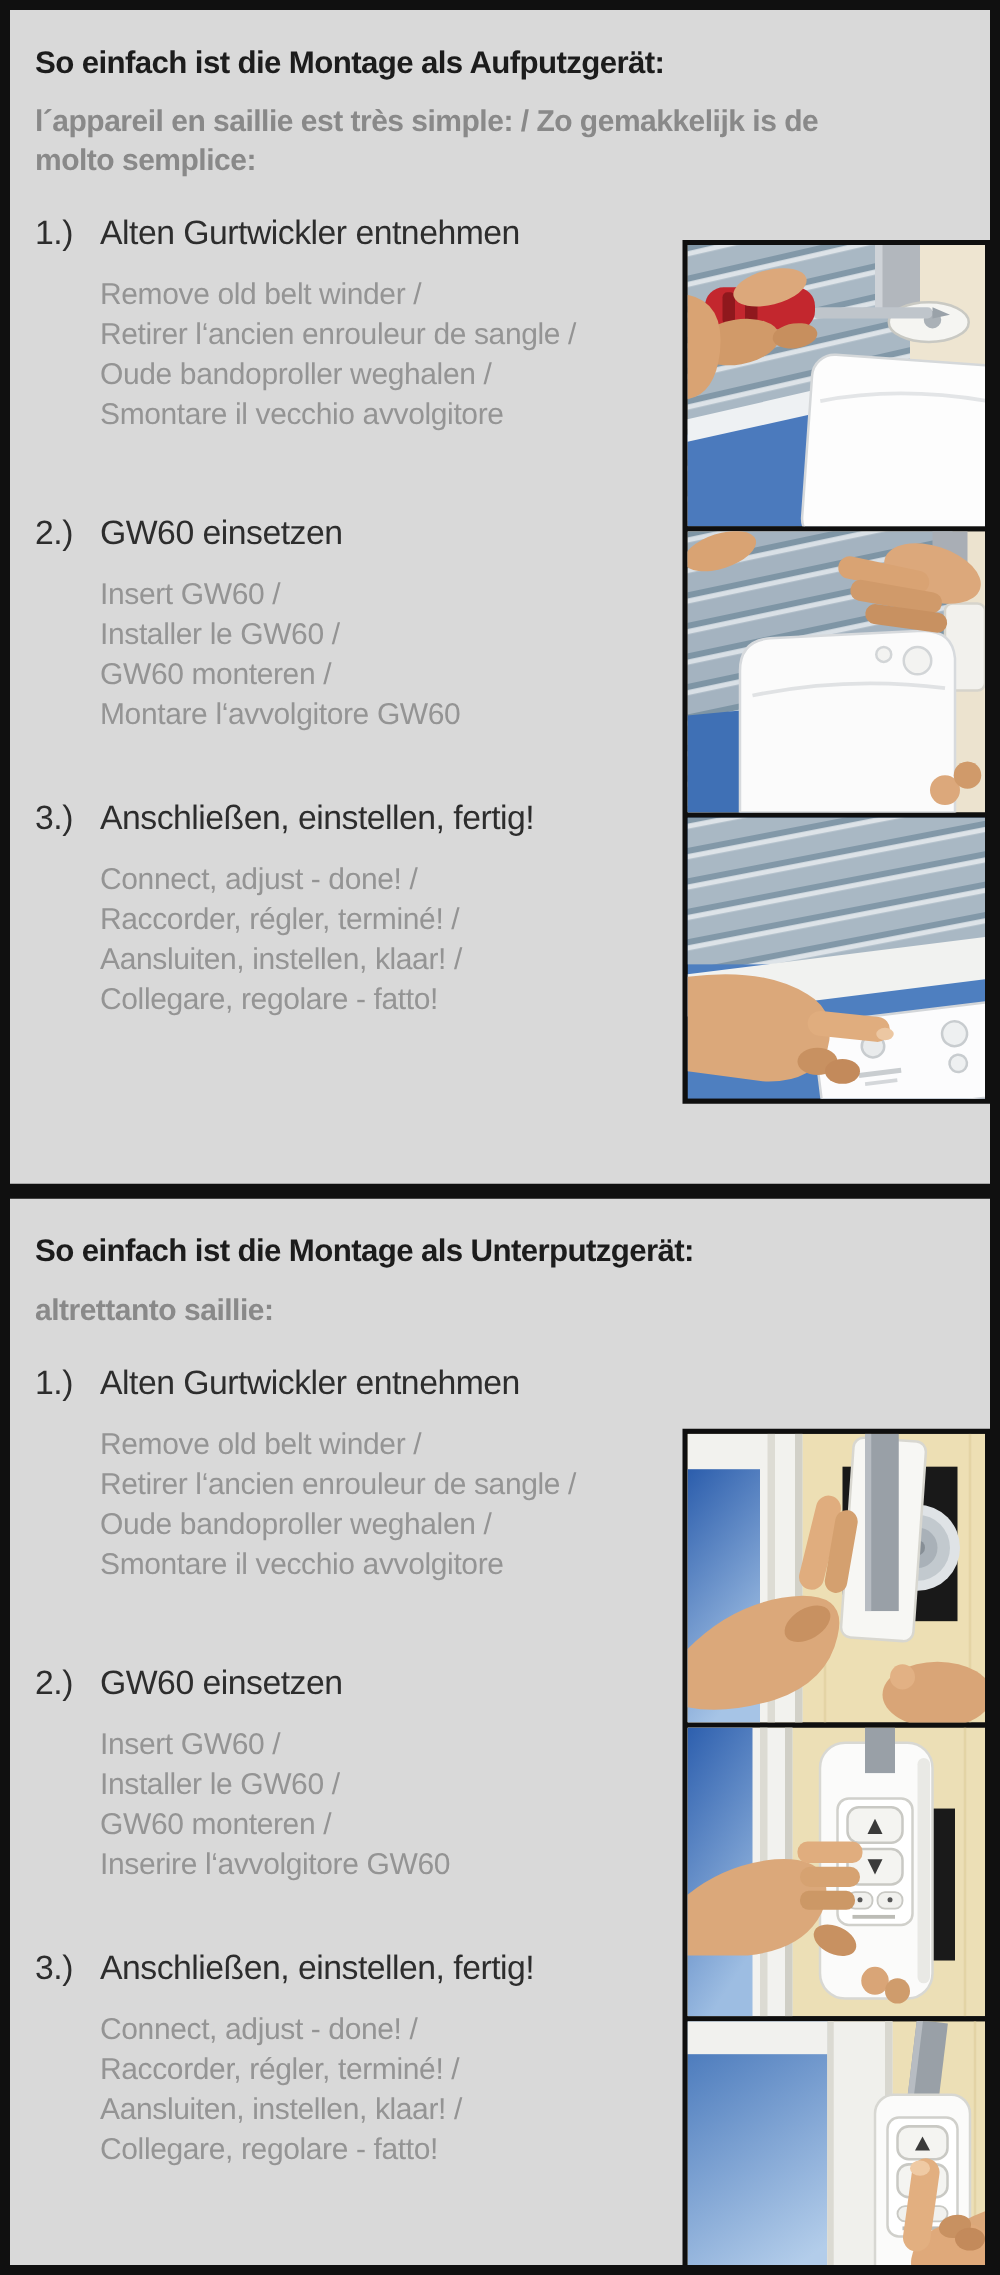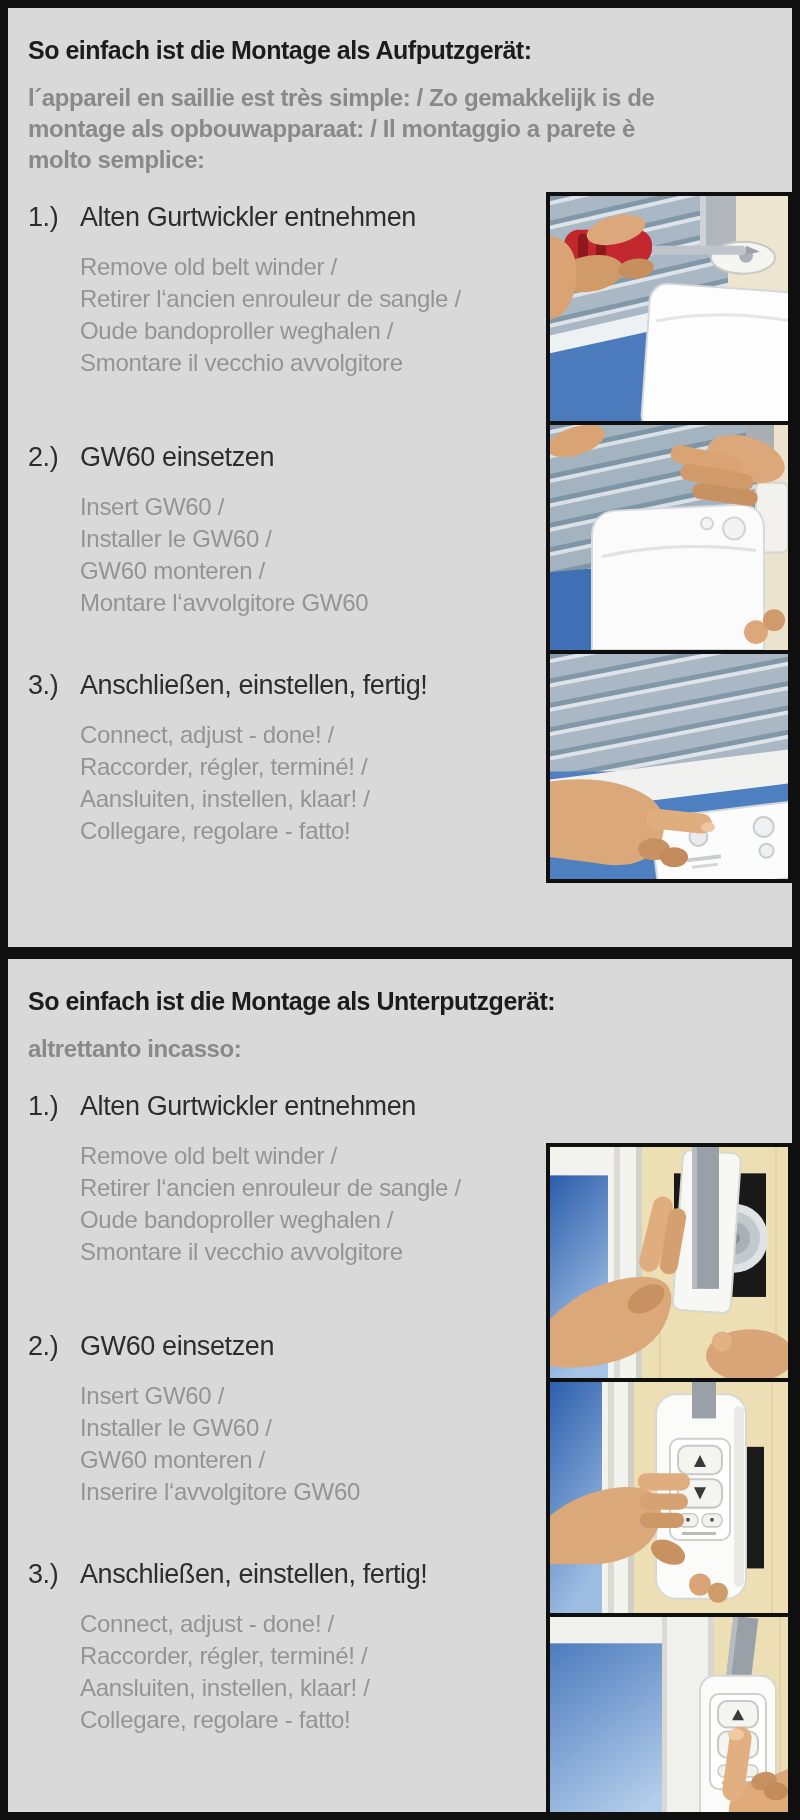--- a/index.html
+++ b/index.html
@@ -44,21 +44,20 @@
 </style>
 </head>
 <body>
 
 <div class="page">
 
   <section class="panel surface">
     <h1 class="panel-title">So einfach ist die Montage als Aufputzgerät:</h1>
     <div class="subtitle">
       <div>l´appareil en saillie est très simple: / Zo gemakkelijk is de</div>
-      <div>montage als opbouwapparaat: / Il montaggio a parete è</div>
       <div>molto semplice:</div>
     </div>
 
     <div class="steps">
       <div class="step mt-a">
         <span class="step-num">1.)</span>
         <span>Alten Gurtwickler entnehmen</span>
       </div>
       <div class="translations">
         <div>Remove old belt winder /</div>
@@ -189,21 +188,21 @@
         </svg>
       </figure>
     </div>
   </section>
 
   <div class="divider"></div>
 
   <section class="panel flush">
     <h1 class="panel-title">So einfach ist die Montage als Unterputzgerät:</h1>
     <div class="subtitle">
-      <div>altrettanto incasso:</div>
+      <div>altrettanto saillie:</div>
     </div>
 
     <div class="steps">
       <div class="step mt-a">
         <span class="step-num">1.)</span>
         <span>Alten Gurtwickler entnehmen</span>
       </div>
       <div class="translations">
         <div>Remove old belt winder /</div>
         <div>Retirer l‘ancien enrouleur de sangle /</div>

